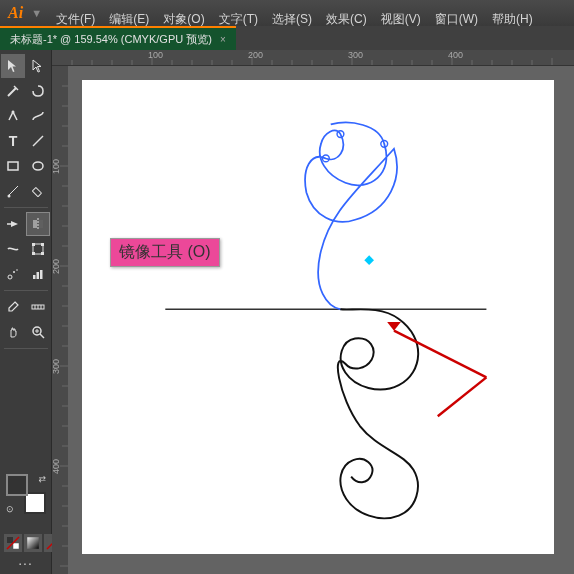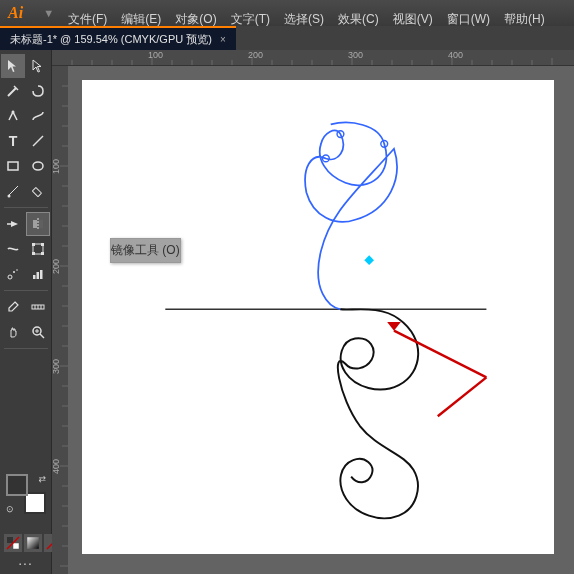--- a/index.html
+++ b/index.html
@@ -18,21 +18,21 @@
       background: linear-gradient(to bottom, #4a4a4a, #3a3a3a);
       display: flex;
       align-items: center;
       padding: 0 8px;
     }
     #ai-logo {
       color: #ff7f00;
       font-size: 16px;
       font-weight: bold;
       font-style: italic;
-      margin-right: 20px;
+      margin-right: 8px;
       font-family: Georgia, serif;
     }
     #menu-bar {
       display: flex;
       gap: 2px;
       color: #ccc;
       font-size: 12px;
       margin-top: 13px;
     }
     .menu-item {
@@ -42,21 +42,21 @@
     }
 
     
     #tabbar {
       height: 24px;
       background: #404040;
       display: flex;
       align-items: center;
     }
     #tab-active {
-      background: #0f172a;
+      background: #14532d;
       padding: 3px 10px;
       color: #e0e0e0;
       font-size: 11px;
       height: 100%;
       display: flex;
       align-items: center;
       gap: 8px;
       border-top: 2px solid #ff7f00;
     }
     #tab-close {
@@ -228,24 +228,24 @@
       right: 0;
       bottom: 0;
       pointer-events: none;
     }
 
     
     #tooltip {
       position: absolute;
       top: 188px;
       left: 58px;
-      background: #a3a3a3;
+      background: #ec4899;
       border: 1px solid #999;
-      padding: 3px 0;
-      font-size: 12px;
+      padding: 3px 8px;
+      font-size: 16px;
       color: #333;
       white-space: nowrap;
       z-index: 100;
       box-shadow: 1px 1px 3px rgba(0,0,0,0.3);
     }
 
     
     .ruler-ticks-h {
       position: absolute;
       top: 0;

